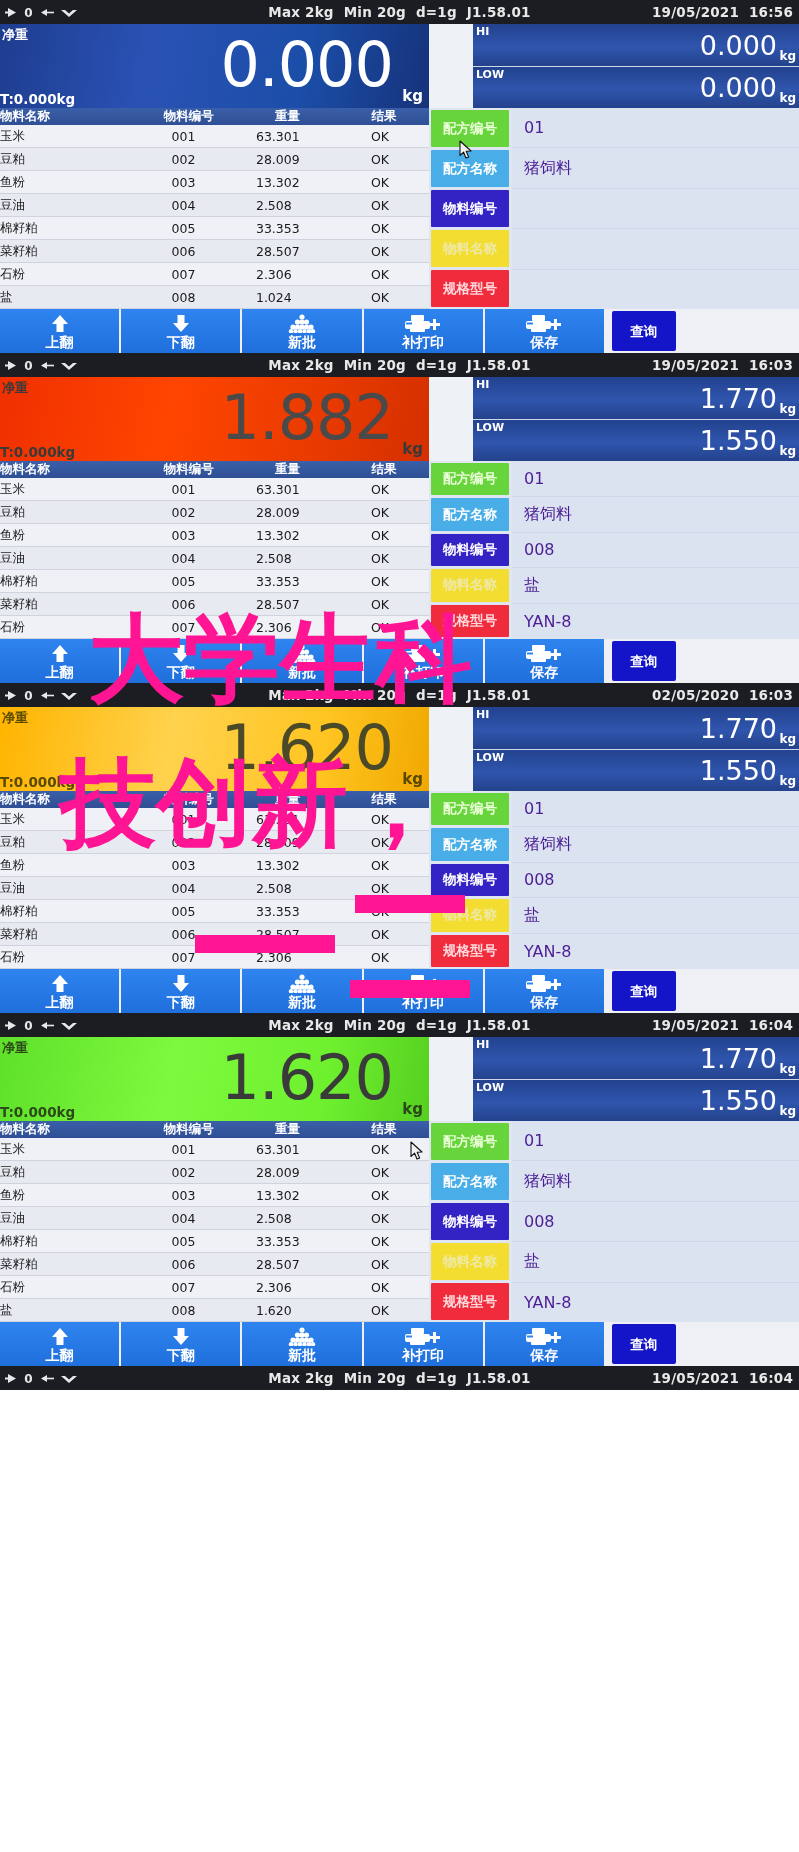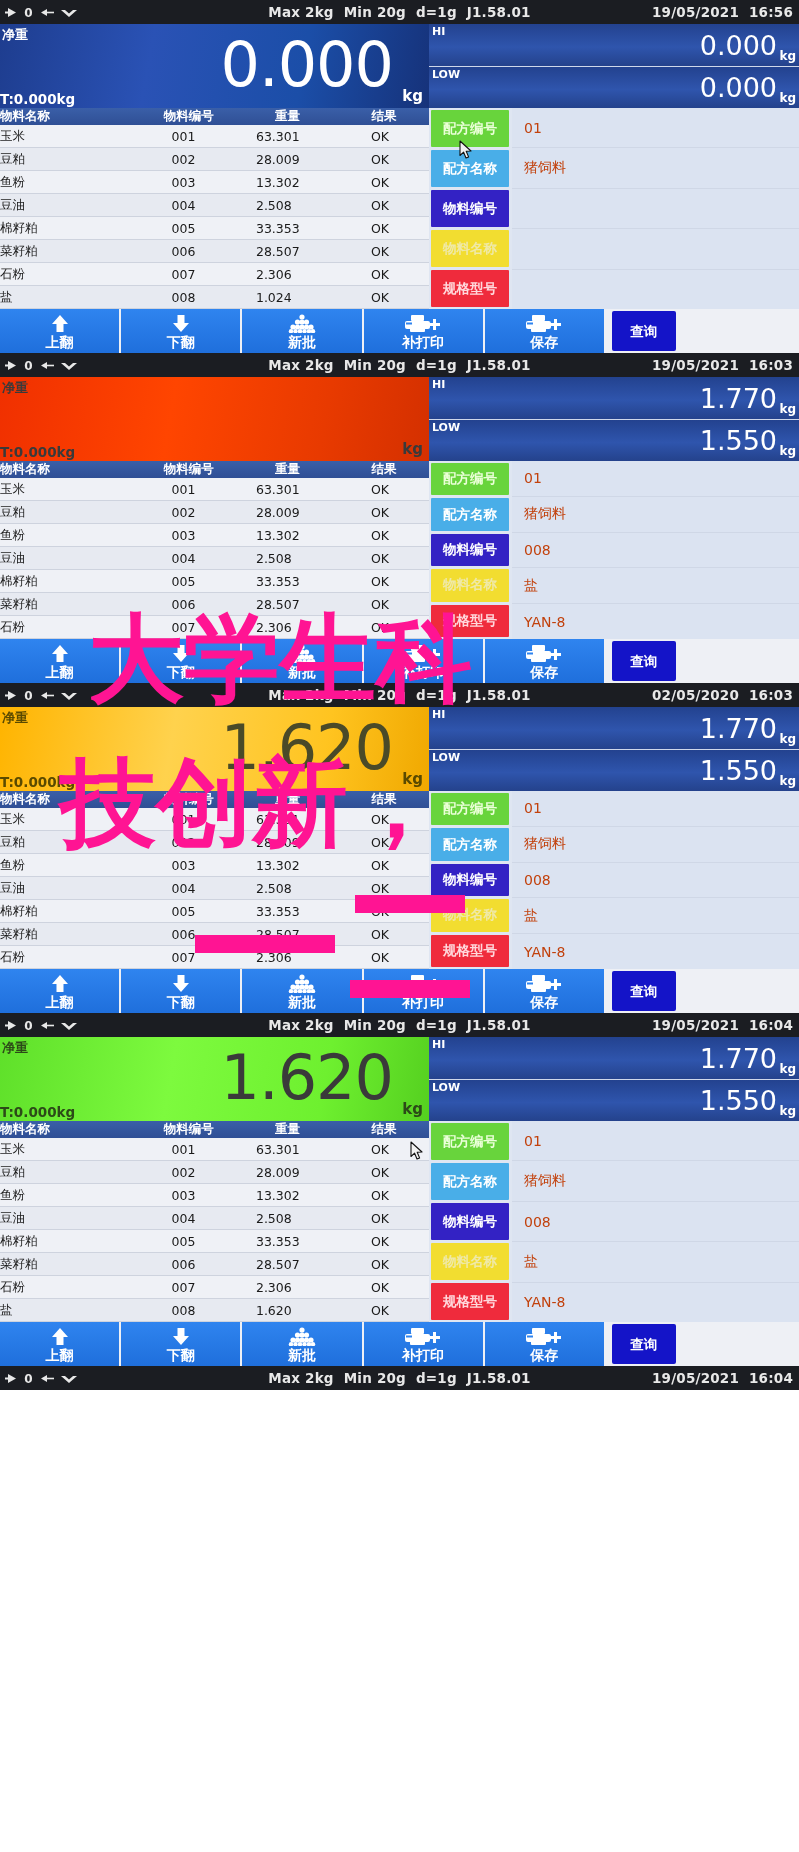--- a/index.html
+++ b/index.html
@@ -36,21 +36,21 @@
   .bigweight.red .bw-net,.bigweight.red .bw-tare,
   .bigweight.red .bw-val,.bigweight.red .bw-unit{color:#3a3a3a;}
   .bigweight.red .bw-val{color:#4a4a4a;}
   .bigweight.yellow .bw-net,.bigweight.yellow .bw-tare,
   .bigweight.yellow .bw-val,.bigweight.yellow .bw-unit{color:#5a4a00;}
   .bigweight.yellow .bw-val{color:#4a4a28;}
   .bigweight.green .bw-net,.bigweight.green .bw-tare,
   .bigweight.green .bw-val,.bigweight.green .bw-unit{color:#2c4a18;}
   .bigweight.green .bw-val{color:#3a3a3a;}
 
-  .limits{flex:1;display:flex;flex-direction:column;}
+  .limits{flex:1;display:flex;flex-direction:column;padding-left:44px;}
   .limit{flex:1;position:relative;
          background:linear-gradient(180deg,#23428f 0%,#2f55ad 55%,#24428c 100%);
          border-bottom:1px solid #cfd8ea;color:#fff;}
   .limit:last-child{border-bottom:none;}
   .limit-lbl{position:absolute;left:3px;top:1px;font-size:11px;font-weight:700;}
   .limit-val{position:absolute;right:22px;top:50%;transform:translateY(-50%);
              font-size:27px;font-weight:400;}
   .limit-unit{position:absolute;right:3px;bottom:3px;font-size:12px;font-weight:700;}
 
   
@@ -68,21 +68,21 @@
   .pad-n{padding-left:4px;}
 
   
   .fields{flex:1;display:flex;background:#dfe6f2;}
   .fieldlabels{flex:0 0 78px;display:flex;flex-direction:column;padding:2px 3px 2px 2px;}
   .flab{flex:1;margin-bottom:3px;display:flex;align-items:center;justify-content:center;
         font-size:13.5px;font-weight:700;color:#ffffff;border-radius:1px;}
   .flab:last-child{margin-bottom:0;}
   .fieldvals{flex:1;display:flex;flex-direction:column;background:#dbe3f1;}
   .fval{flex:1;display:flex;align-items:center;padding-left:12px;
-        font-size:14px;color:#c2410c;border-bottom:1px solid #cfd7e6;}
+        font-size:16px;color:#4c1d95;border-bottom:1px solid #cfd7e6;}
   .fval:last-child{border-bottom:none;}
 
   
   .toolbar{display:flex;height:44px;background:#eef0f5;}
   .tb{flex:1;background:linear-gradient(180deg,#2f84ef 0%,#1f6fdc 100%);
       border-right:2px solid #eef0f5;position:relative;
       display:flex;flex-direction:column;align-items:center;justify-content:center;}
   .tb .glyph{height:21px;display:flex;align-items:center;justify-content:center;}
   .tb .lbl{font-size:14px;color:#fff;font-weight:700;line-height:1;margin-top:1px;}
   .tb-query{flex:0 0 64px;margin:2px 4px 2px 6px;background:#1414c8;border:none;
@@ -329,20 +329,21 @@
         <div class="sb-spec"><span>Max 2kg</span><span>Min 20g</span><span>d=1g</span><span>J1.58.01</span></div>
         <div class="sb-right">
           <span>19/05/2021</span>
           <span>16:03</span>
         </div>
       </div>
       <div class="weightrow">
         <div class="bigweight red">
           <div class="bw-net">净重</div>
           <div class="bw-tare">T:0.000kg</div>
+          <div class="bw-val">1.882</div>
           <div class="bw-unit">kg</div>
         </div>
         <div class="limits">
           <div class="limit">
             <div class="limit-lbl">HI</div>
             <div class="limit-val">1.770</div>
             <div class="limit-unit">kg</div>
           </div>
           <div class="limit">
             <div class="limit-lbl">LOW</div>

